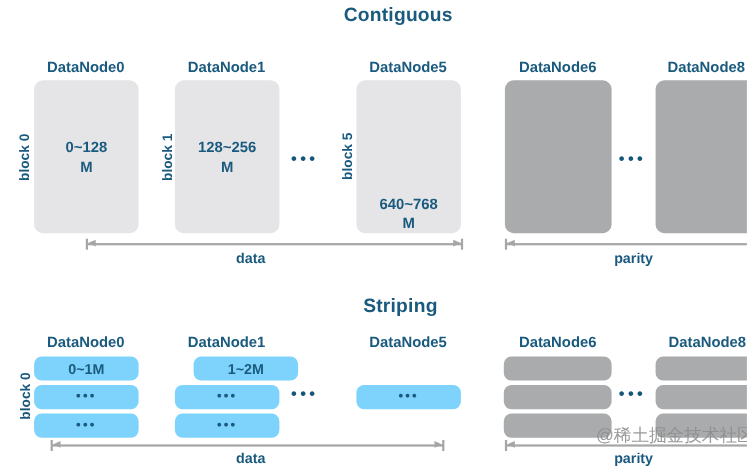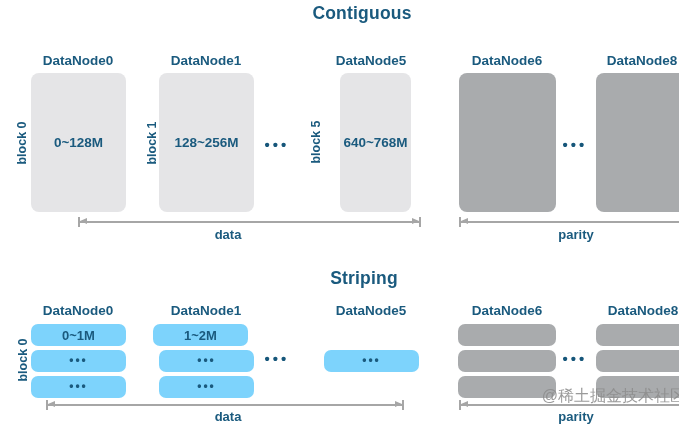--- a/index.html
+++ b/index.html
@@ -26,21 +26,21 @@
     text-align:center;
     font-size:13.5px;
     font-weight:bold;
     color:#1a5a7e;
   }
   .bigblock{
     position:absolute;
     background:#e5e5e7;
     border-radius:8px;
     display:flex;
-    flex-direction:row;
+    flex-direction:column;
     align-items:center;
     justify-content:center;
     color:#1a5a7e;
     font-size:13.5px;
     font-weight:bold;
     line-height:1.3;
     text-align:center;
   }
   .bigblock.parity{background:#a9abad;}
   .cell{
@@ -126,21 +126,21 @@
   <div class="vlabel" style="left:270px;top:135px;">block 5</div>
 
   <div class="bigblock" style="left:15px;top:73px;width:95px;height:139px;">
     <div>0~128</div>
     <div>M</div>
   </div>
   <div class="bigblock" style="left:143px;top:73px;width:95px;height:139px;">
     <div>128~256</div>
     <div>M</div>
   </div>
-  <div class="bigblock" style="left:324px;top:73px;width:71px;height:139px;">
+  <div class="bigblock" style="left:308px;top:73px;width:95px;height:139px;justify-content:flex-end;">
     <div>640~768</div>
     <div>M</div>
   </div>
 
   <div class="bigblock parity" style="left:443px;top:73px;width:97px;height:139px;"></div>
   <div class="bigblock parity" style="left:580px;top:73px;width:93px;height:139px;"></div>
 
   <div class="dots" style="left:231px;top:137px;">•••</div>
   <div class="dots" style="left:529px;top:137px;">•••</div>
 
@@ -173,21 +173,21 @@
   <div class="vlabel" style="left:-23px;top:353px;">block 0</div>
 
   <div class="cell" style="left:15px;top:324px;width:95px;height:22px;">0~1M</div>
   <div class="cell" style="left:15px;top:350px;width:95px;height:22px;">
       <span class="dots-inline">•••</span>
     </div>
   <div class="cell" style="left:15px;top:376px;width:95px;height:22px;">
       <span class="dots-inline">•••</span>
     </div>
 
-  <div class="cell" style="left:137px;top:324px;width:95px;height:22px;">1~2M</div>
+  <div class="cell" style="left:160px;top:324px;width:95px;height:22px;">1~2M</div>
   <div class="cell" style="left:143px;top:350px;width:95px;height:22px;">
       <span class="dots-inline">•••</span>
     </div>
   <div class="cell" style="left:143px;top:376px;width:95px;height:22px;">
       <span class="dots-inline">•••</span>
     </div>
 
   <div class="cell" style="left:308px;top:350px;width:95px;height:22px;">
       <span class="dots-inline">•••</span>
     </div>

